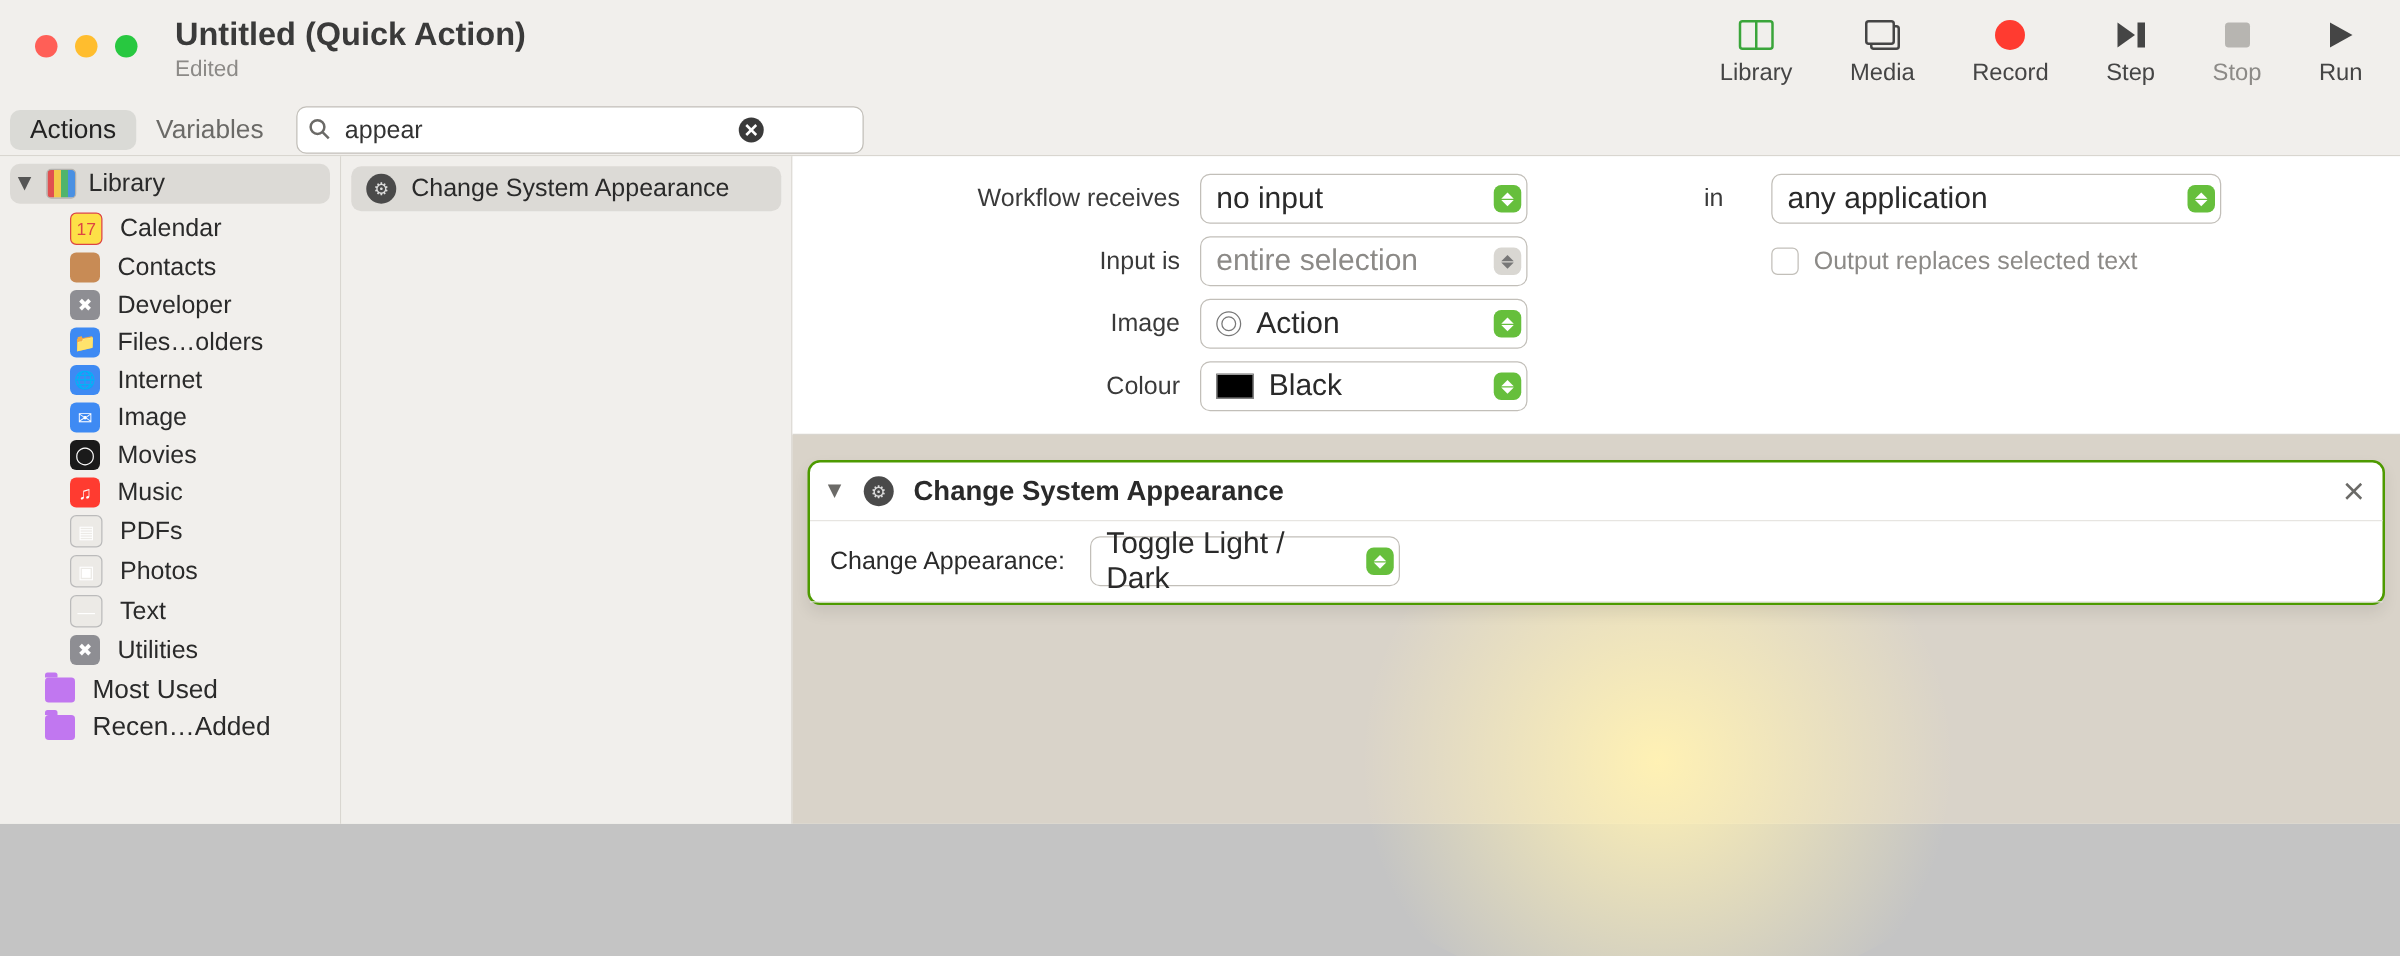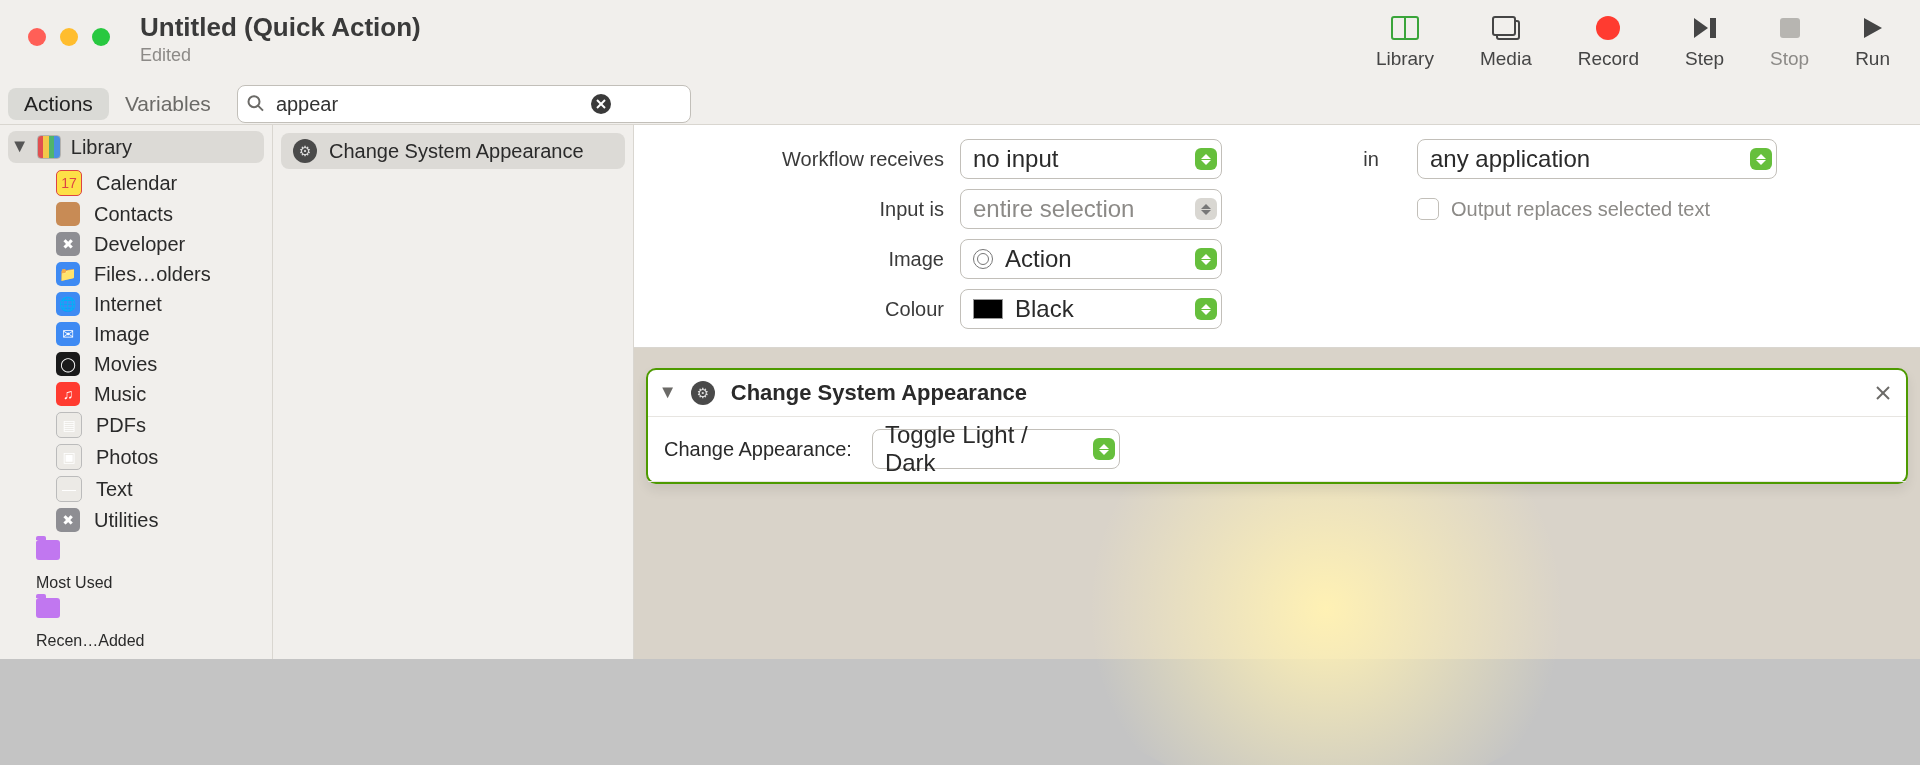--- a/index.html
+++ b/index.html
@@ -49,21 +49,21 @@
   .main{flex:1;display:flex;min-height:0;}
   .sidebar{width:256px;border-right:1px solid var(--border);background:var(--bg);padding:6px 8px;}
   .lib-row{display:flex;align-items:center;gap:10px;background:#dcdad6;border-radius:8px;padding:4px 8px;margin-bottom:4px;}
   .chev{transform:rotate(90deg);font-size:14px;color:#555;}
   .lib-ico{width:22px;height:22px;border-radius:4px;background:linear-gradient(90deg,#e05050 0 25%,#f3c84a 0 50%,#50b46c 0 75%,#4a90e2 0 100%);border:1px solid #b4b2ae;}
   .lib-label{font-size:20px;}
   .cat-list{list-style:none;margin:0;padding:0 0 0 48px;}
   .cat-list li{display:flex;align-items:center;gap:14px;padding:3px 0;font-size:20px;}
   .cat-ico{width:24px;height:24px;border-radius:5px;background:#89a;display:flex;align-items:center;justify-content:center;font-size:14px;color:#fff;flex:none;}
   .folder-list{list-style:none;margin:2px 0 0;padding:0 0 0 28px;}
-  .folder-list li{display:flex;align-items:flex-start;gap:14px;padding:3px 0;font-size:16px;flex-direction:column;}
+  .folder-list li{display:flex;align-items:center;gap:14px;padding:3px 0;font-size:21px;}
   .folder-ico{width:24px;height:20px;border-radius:3px;background:#c177f0;position:relative;flex:none;}
   .folder-ico::before{content:"";position:absolute;top:-4px;left:0;width:10px;height:4px;background:#c177f0;border-radius:2px 2px 0 0;}
 
   
   .results-col{width:344px;border-right:1px solid var(--border);background:var(--bg);padding:8px;}
   .action-item{display:flex;align-items:center;gap:12px;background:#dcdad6;border-radius:8px;padding:6px 12px;}
   .gear{width:24px;height:24px;border-radius:50%;background:#4a4a4a;display:flex;align-items:center;justify-content:center;color:#ddd;font-size:14px;}
   .gear::before{content:"\2699";}
   .action-label{font-size:20px;}
 

